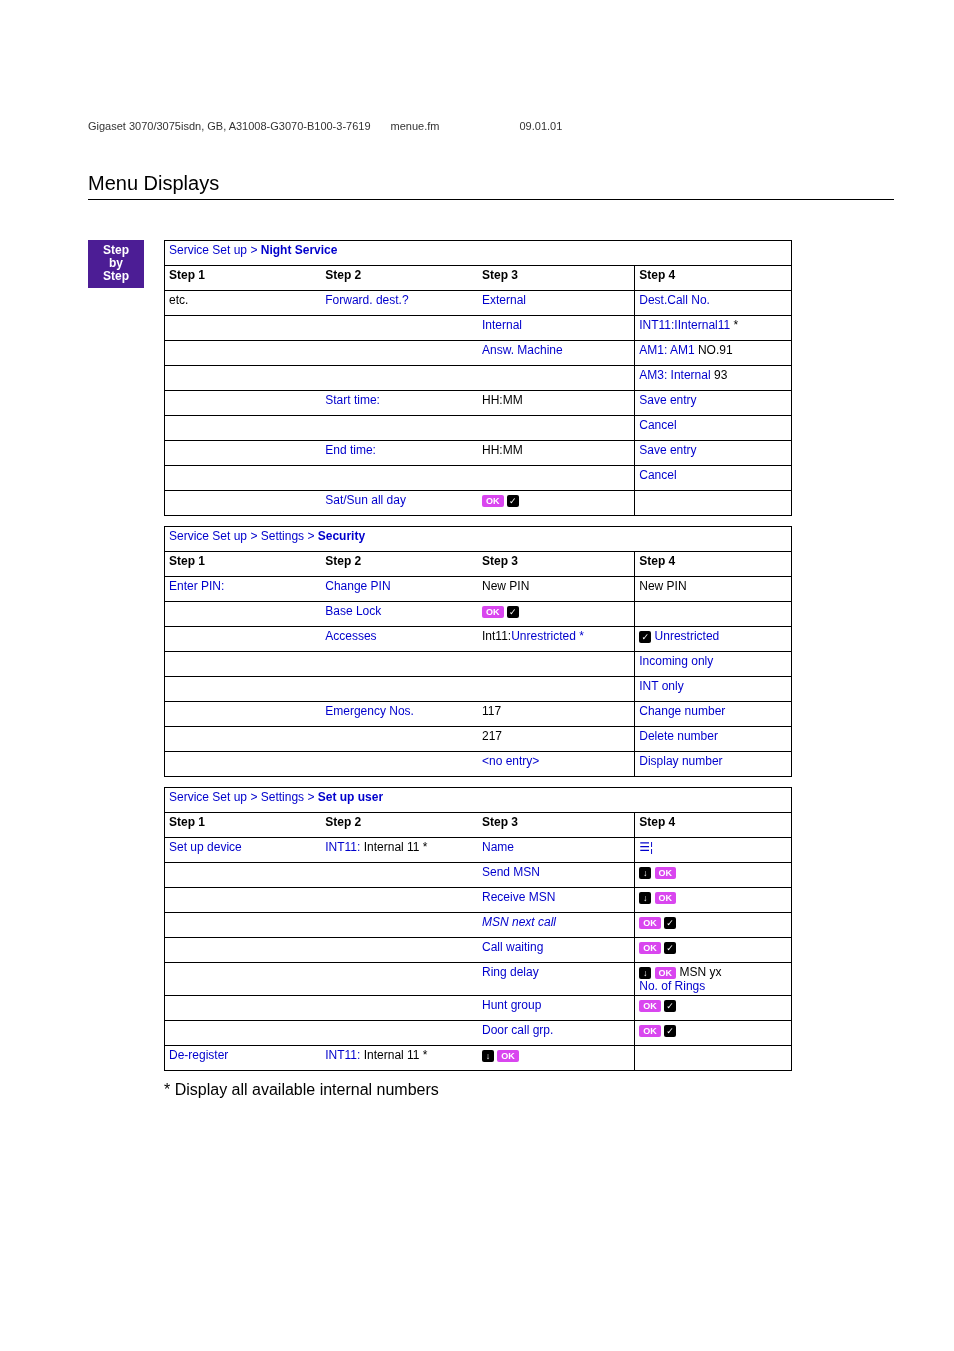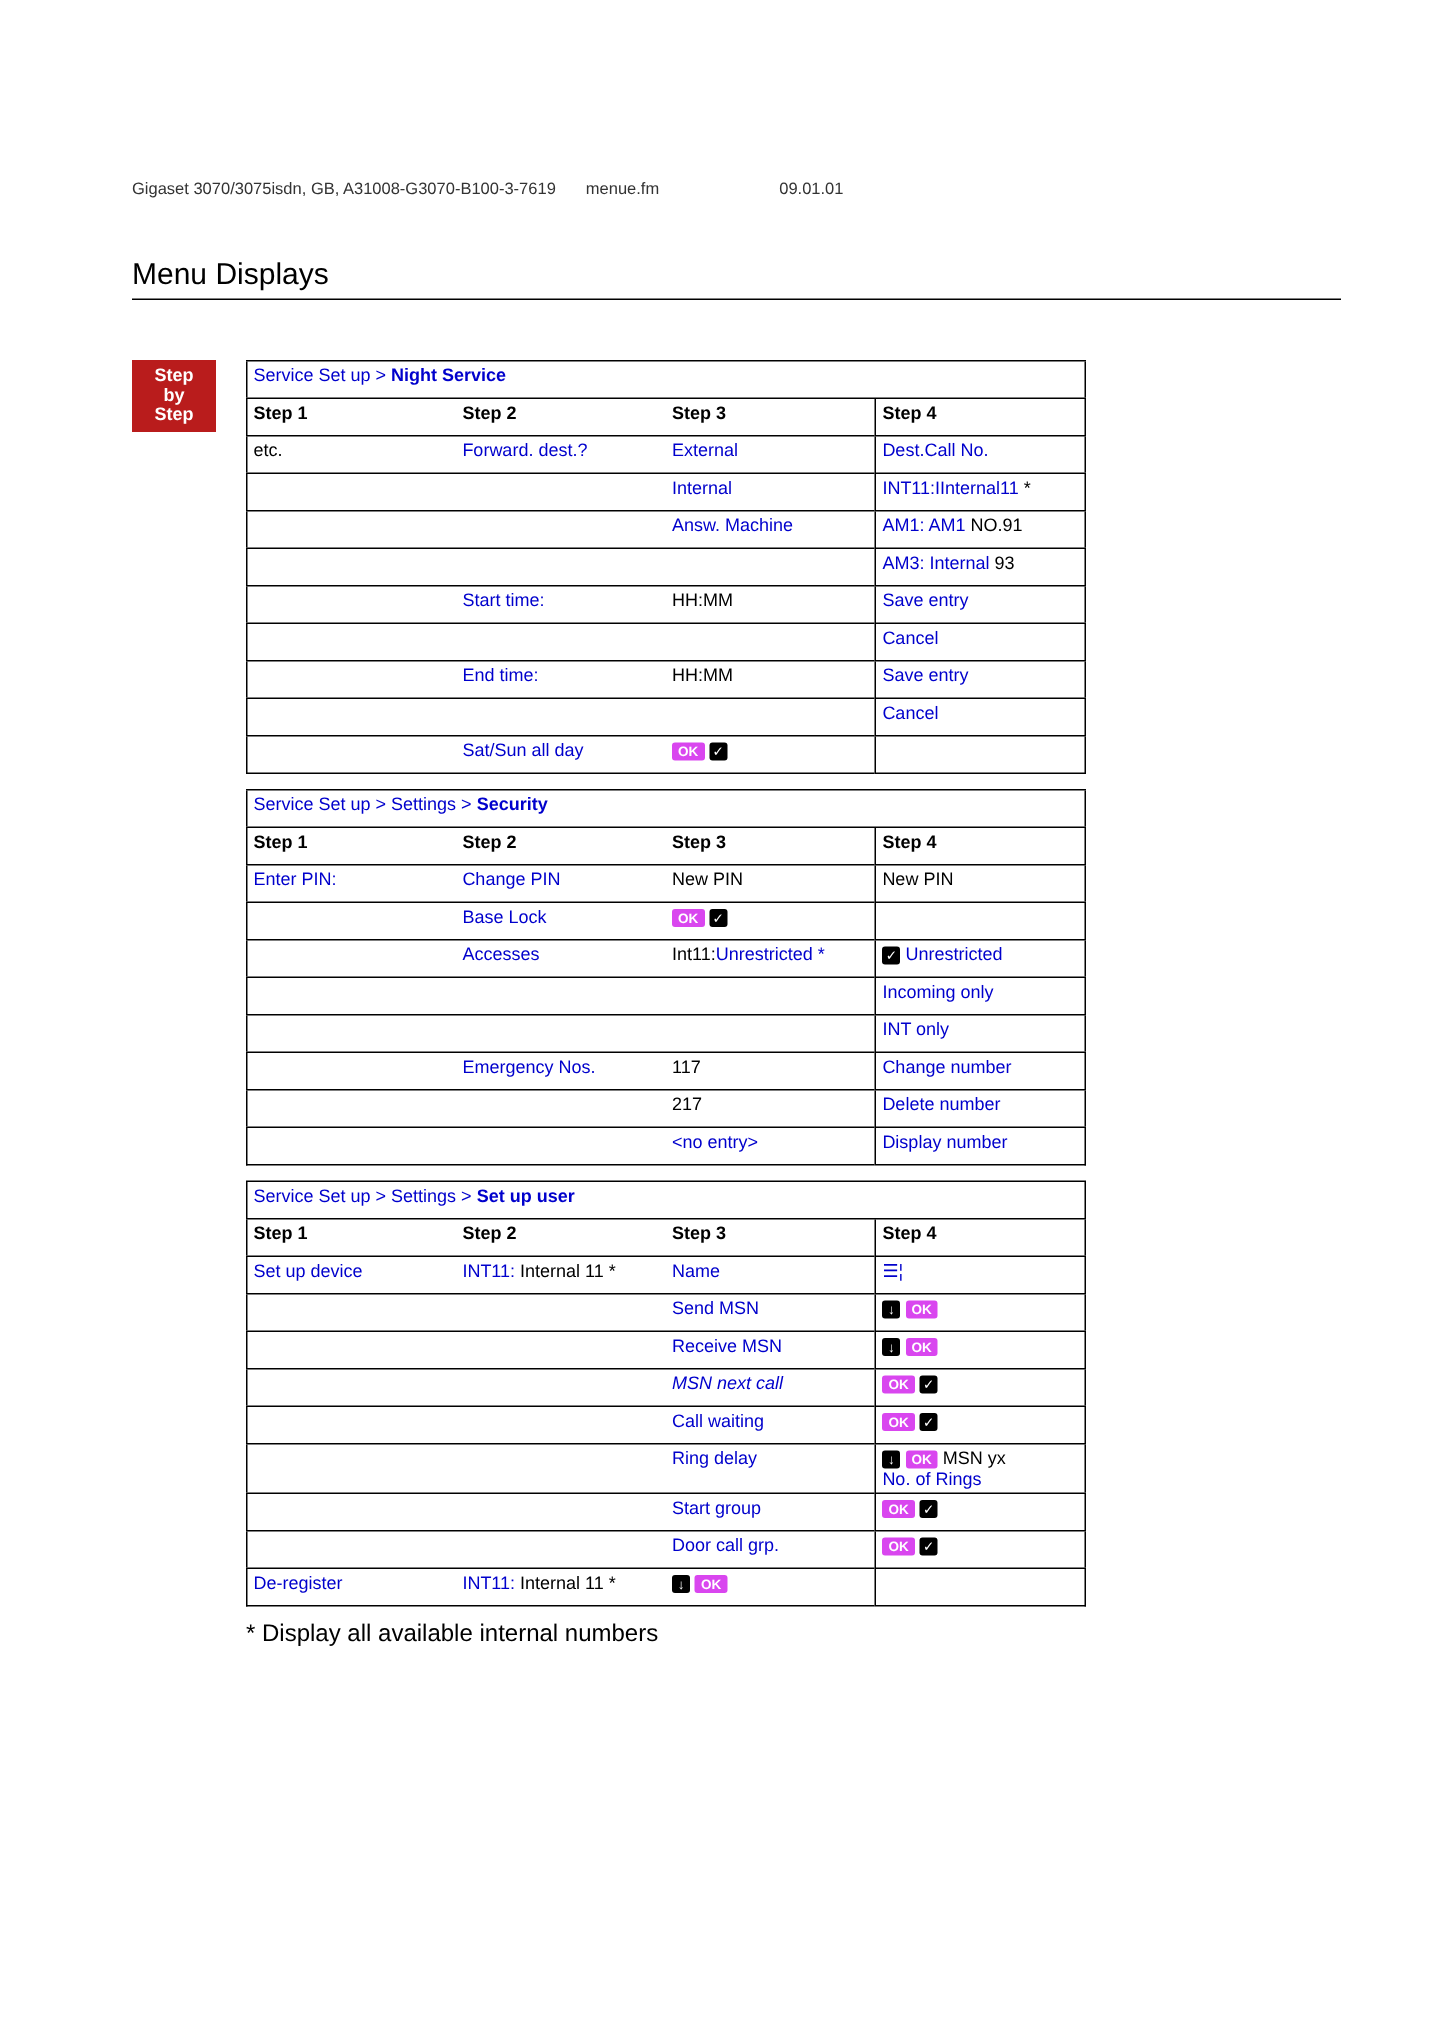--- a/index.html
+++ b/index.html
@@ -28,35 +28,35 @@
     border-bottom: 1px solid #000;
     padding-bottom: 4px;
     margin-bottom: 40px;
   }
   .body-row {
     display: flex;
     align-items: flex-start;
     gap: 20px;
   }
   .step-badge {
-    background: #b91c1c;
+    background: #4c1d95;
     color: #fff;
     font-weight: bold;
     font-size: 12px;
     padding: 4px 6px;
     text-align: center;
     line-height: 1.1;
     width: 44px;
   }
   .tables {
     flex: 1;
   }
   table.menu {
     border-collapse: collapse;
-    width: 560px;
+    width: 628px;
     border: 1px solid #000;
     margin-bottom: 10px;
     font-size: 12px;
   }
   table.menu th, table.menu td {
     border-top: 1px solid #000;
     padding: 2px 4px;
     text-align: left;
     vertical-align: top;
     height: 20px;
@@ -322,21 +322,21 @@
         </tr>
         <tr>
           <td class="c1 noborder"></td>
           <td class="c2 noborder"></td>
           <td class="c3 blue">Ring delay</td>
           <td class="c4"><span class="arrow-box">↓</span> <span class="ok-btn">OK</span><span class="black"> MSN yx</span><br><span class="blue">No. of Rings</span></td>
         </tr>
         <tr>
           <td class="c1 noborder"></td>
           <td class="c2 noborder"></td>
-          <td class="c3 blue">Start group</td>
+          <td class="c3 blue">Hunt group</td>
           <td class="c4"><span class="ok-btn">OK</span> <span class="check-box">✓</span></td>
         </tr>
         <tr>
           <td class="c1 noborder"></td>
           <td class="c2 noborder"></td>
           <td class="c3 blue">Door call grp.</td>
           <td class="c4"><span class="ok-btn">OK</span> <span class="check-box">✓</span></td>
         </tr>
         <tr>
           <td class="c1 blue">De-register</td>

